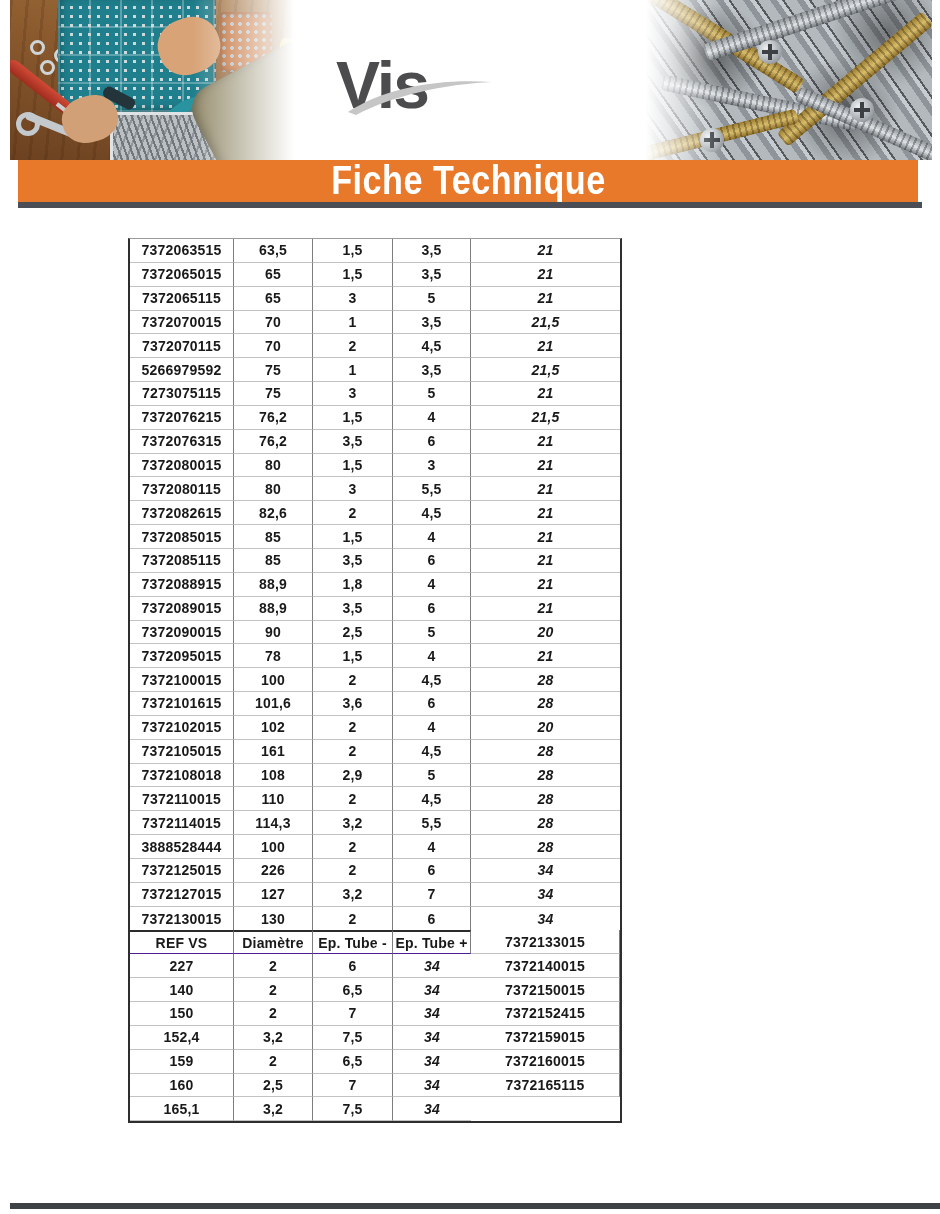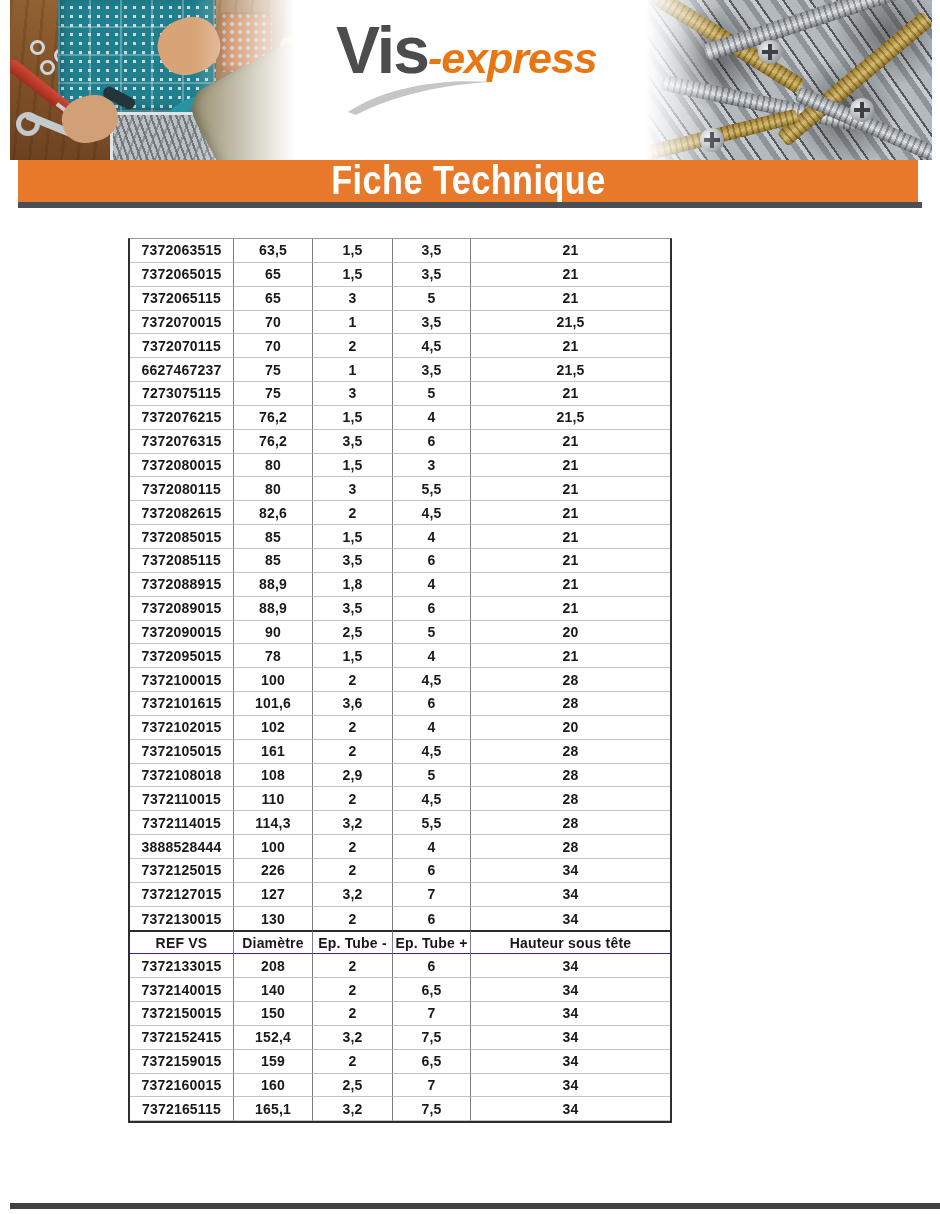--- a/index.html
+++ b/index.html
@@ -68,40 +68,40 @@
   .screw-head{position:absolute;width:24px;height:24px;border-radius:50%;
     background:radial-gradient(circle at 35% 35%,#eef1f3,#9aa0a5 70%,#6d7377);}
   .screw-head::before,.screw-head::after{content:"";position:absolute;background:#3c4044;}
   .screw-head::before{left:10px;top:4px;width:4px;height:16px;}
   .screw-head::after{left:4px;top:10px;width:16px;height:4px;}
   .photo-right .fade{position:absolute;inset:0;
     background:linear-gradient(270deg,transparent 72%,#fff 98%);}
 
   
   .logo{position:absolute;left:336px;top:12px;display:flex;align-items:baseline;}
-  .logo-vis{font-size:66px;font-weight:bold;color:#4c4c4e;letter-spacing:-2px;}
+  .logo-vis{font-size:66px;font-weight:bold;color:#4c4c4e;letter-spacing:-2px;margin-top:35px;}
   .logo-express{font-size:43px;font-weight:bold;font-style:italic;color:#e87613;letter-spacing:-1px;}
   .swoosh{position:absolute;left:344px;top:74px;width:152px;height:42px;}
 
   
   .banner{position:absolute;left:18px;top:160px;width:900px;height:42px;background:#e8782a;
     display:flex;align-items:center;justify-content:center;}
   .banner-title{color:#fff;font-size:36px;font-weight:bold;letter-spacing:.5px;
     transform:scale(.95,1.12);transform-origin:center;}
   .banner-underline{position:absolute;left:18px;top:202px;width:904px;height:6px;background:#4b4f55;}
 
   
-  .spec-table{position:absolute;left:128px;top:238px;width:544px;box-sizing:border-box;
+  .spec-table{position:absolute;left:128px;top:238px;width:494px;box-sizing:border-box;
     display:grid;grid-template-columns:104px 79px 80px 78px 1fr;grid-auto-rows:23.85px;
     border-left:2px solid #2e2e2e;border-right:2px solid #2e2e2e;border-bottom:2px solid #2e2e2e;
     border-top:1px solid #9a9a9a;background:#fff;}
   .cell{display:flex;align-items:center;justify-content:center;box-sizing:border-box;
     font-weight:bold;font-size:14px;letter-spacing:.2px;color:#191919;
     border-right:1px solid #7d7d7d;border-bottom:1px solid #c3c3c3;}
-  .cell.last{border-right:none;}
+  .cell.last{border-right:none;font-style:italic;}
   .cell.pre-header{border-bottom:none;}
   .hcell{border-top:2px solid #2b2b2b;border-bottom:1px solid #4c1d95;}
 
   
   .footer-line{position:absolute;left:10px;top:1203px;width:930px;height:6px;background:#3f4245;}
 </style>
 </head>
 <body>
 
 <div class="page">
@@ -122,21 +122,20 @@
     <div class="wrench-head"></div>
     <div class="arm-right"></div>
     <div class="hand-right"></div>
     <div class="hand-left"></div>
     <div class="bit-tool"></div>
     <div class="fade"></div>
   </div>
 
   <div class="logo">
     <span class="logo-vis">Vis</span>
-    <span class="logo-express">-express</span>
   </div>
   <svg class="swoosh" viewBox="0 0 152 42">
     <path d="M4,38 C40,14 95,4 148,8 C100,10 48,22 12,41 Z" fill="#c6c6c6"></path>
   </svg>
 
   <div class="photo photo-right">
     <div class="pile"></div>
     <div class="screw brass" style="left:-15px;top:28px;width:190px;height:17px;transform:rotate(32deg);"></div>
     <div class="screw silver" style="left:60px;top:10px;width:220px;height:18px;transform:rotate(-18deg);"></div>
     <div class="screw silver" style="left:20px;top:95px;width:200px;height:16px;transform:rotate(12deg);"></div>
@@ -173,21 +172,21 @@
       <div class="cell">7372070015</div>
       <div class="cell">70</div>
       <div class="cell">1</div>
       <div class="cell">3,5</div>
       <div class="cell last">21,5</div>
       <div class="cell">7372070115</div>
       <div class="cell">70</div>
       <div class="cell">2</div>
       <div class="cell">4,5</div>
       <div class="cell last">21</div>
-      <div class="cell">6627467237</div>
+      <div class="cell">5266979592</div>
       <div class="cell">75</div>
       <div class="cell">1</div>
       <div class="cell">3,5</div>
       <div class="cell last">21,5</div>
       <div class="cell">7273075115</div>
       <div class="cell">75</div>
       <div class="cell">3</div>
       <div class="cell">5</div>
       <div class="cell last">21</div>
       <div class="cell">7372076215</div>
@@ -297,23 +296,22 @@
       <div class="cell last">34</div>
       <div class="cell pre-header">7372130015</div>
       <div class="cell pre-header">130</div>
       <div class="cell pre-header">2</div>
       <div class="cell pre-header">6</div>
       <div class="cell pre-header last">34</div>
       <div class="cell hcell">REF VS</div>
       <div class="cell hcell">Diamètre</div>
       <div class="cell hcell">Ep. Tube -</div>
       <div class="cell hcell">Ep. Tube +</div>
-      <div class="cell hcell last">Hauteur sous tête</div>
       <div class="cell">7372133015</div>
-      <div class="cell">208</div>
+      <div class="cell">227</div>
       <div class="cell">2</div>
       <div class="cell">6</div>
       <div class="cell last">34</div>
       <div class="cell">7372140015</div>
       <div class="cell">140</div>
       <div class="cell">2</div>
       <div class="cell">6,5</div>
       <div class="cell last">34</div>
       <div class="cell">7372150015</div>
       <div class="cell">150</div>

